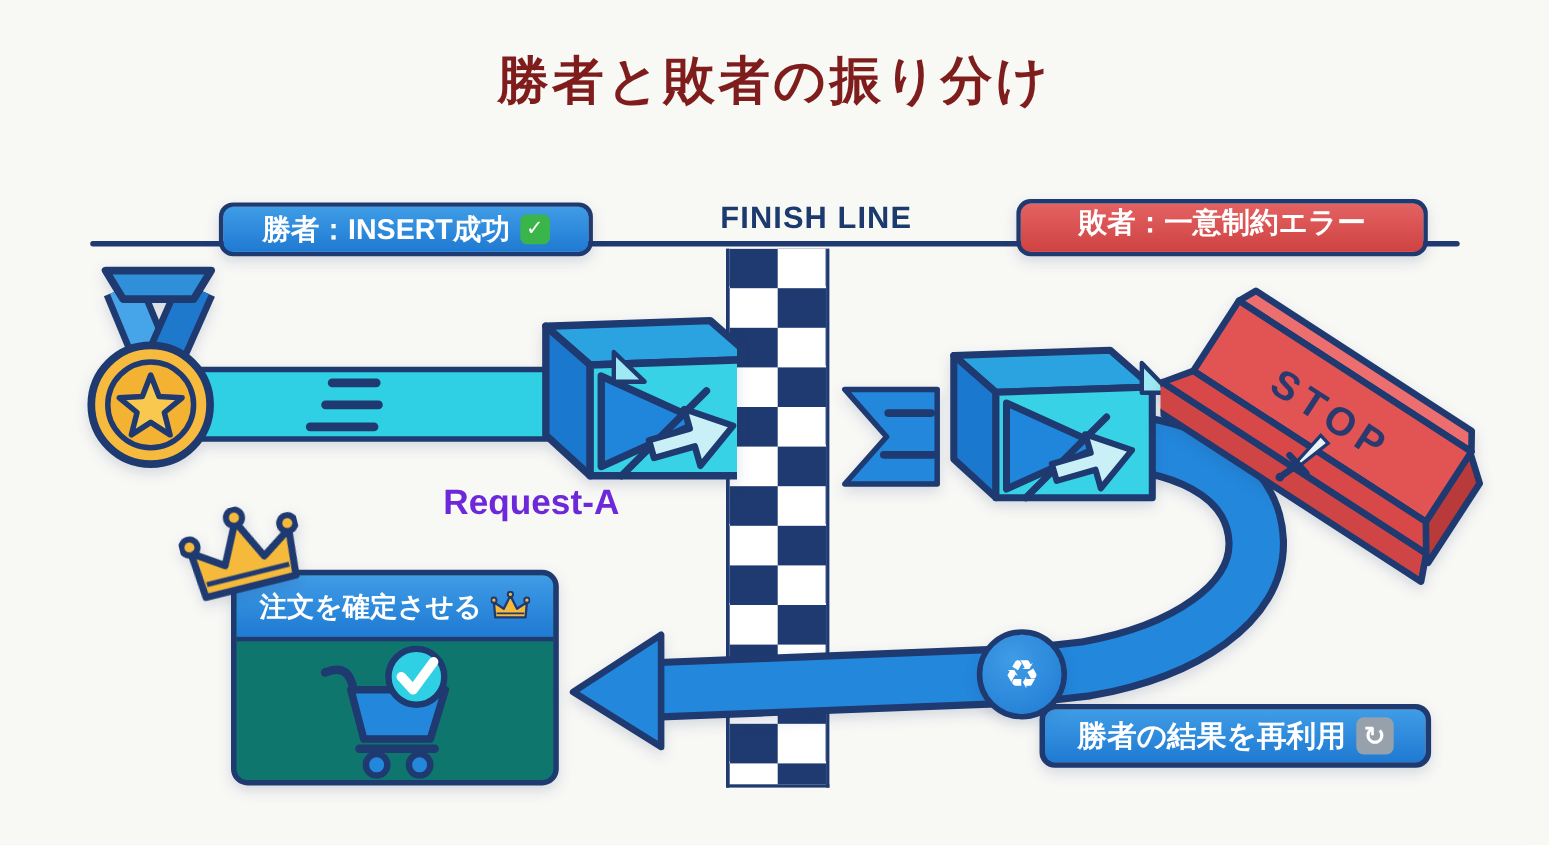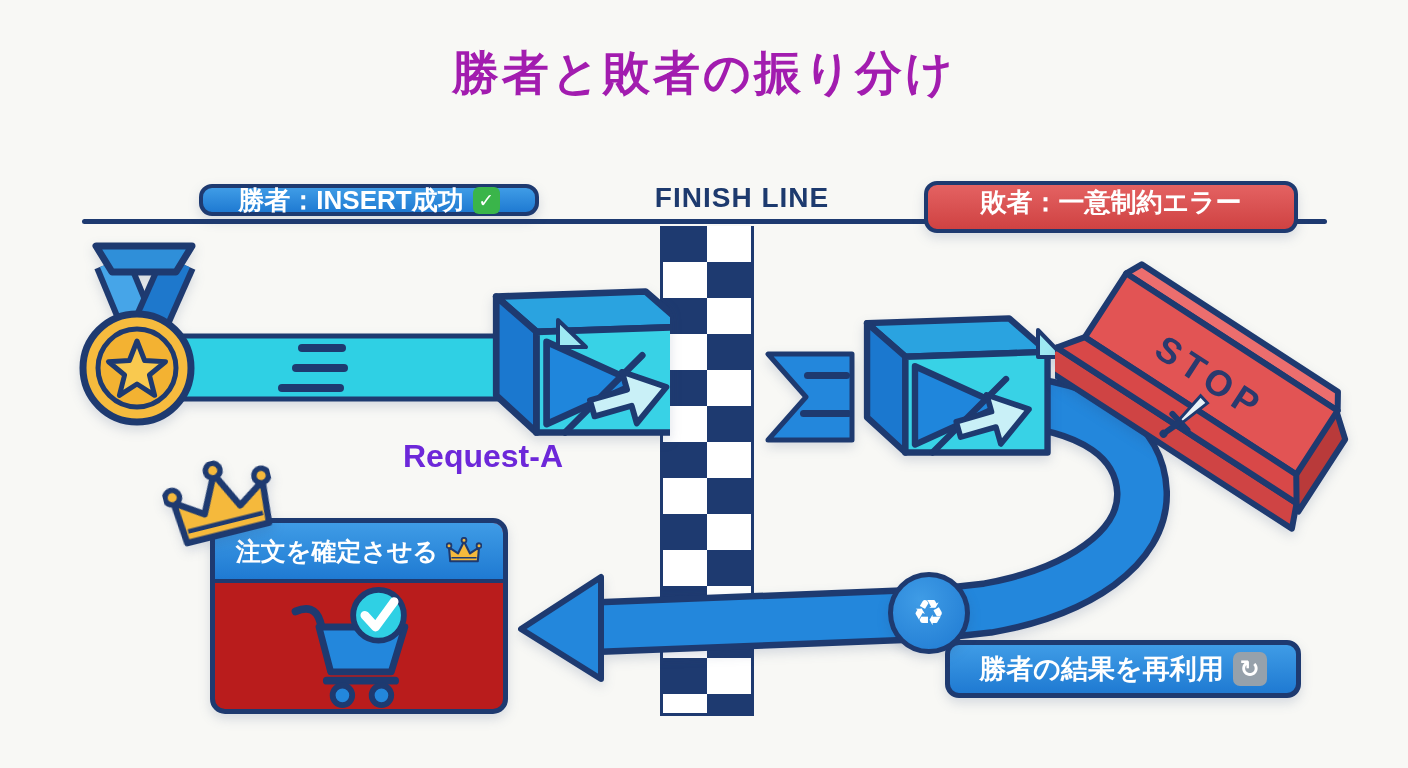--- a/index.html
+++ b/index.html
@@ -7,52 +7,52 @@
     --cyan:#2fd0e4; --cyan-pale:#c9f0f7; --red:#db5151; --gold:#f5b93c;
     --green:#3ab54a; --chip:#96a1ab; --white:#ffffff;
   }
   html,body{margin:0;padding:0;}
   body{font-family:"Liberation Sans","DejaVu Sans",sans-serif;background:#e9e9e6;}
   .stage{position:relative;width:1408px;height:768px;background:var(--bg);overflow:hidden;}
   .abs{position:absolute;}
   .shadow{filter:drop-shadow(0 5px 6px rgba(40,60,110,0.16));}
 
   .title{left:0;top:42px;width:1408px;text-align:center;font-size:47px;font-weight:800;
-         color:#a21caf;letter-spacing:3px;z-index:2;}
+         color:#7f1d1d;letter-spacing:3px;z-index:2;}
 
   .baseline{left:82px;top:219px;width:1245px;height:5px;background:var(--navy);border-radius:3px;z-index:2;}
 
   .checker{left:660px;top:226px;width:88px;height:487px;z-index:2;
     border-left:3px solid var(--navy);border-right:3px solid var(--navy);border-bottom:3px solid var(--navy);
     background-color:#fff;
     background-image:repeating-conic-gradient(var(--navy) 0% 25%, #ffffff 25% 50%);
     background-size:88px 72px;background-position:-44px 0;}
 
   .finish-line{left:742px;top:182px;transform:translateX(-50%);font-size:28px;font-weight:800;
     color:#1d3a6e;letter-spacing:1px;white-space:nowrap;z-index:5;}
 
   .banner{display:flex;align-items:center;justify-content:center;gap:9px;border:4px solid var(--navy);
     border-radius:13px;color:#fff;font-weight:800;white-space:nowrap;z-index:6;box-sizing:border-box;}
   .banner .txt{font-size:26px;}
-  .winner{left:199px;top:184px;width:340px;height:32px;
+  .winner{left:199px;top:184px;width:340px;height:49px;
     background:linear-gradient(180deg,#3f9ce6 0%,#1f7ad2 100%);}
   .loser{left:924px;top:181px;width:374px;height:52px;
     background:linear-gradient(180deg,#e46262 0%,#cf4242 100%);flex-direction:column;}
   .reuse{left:945px;top:640px;width:356px;height:58px;border-width:5px;border-radius:14px;
     background:linear-gradient(180deg,#3f9ce6 0%,#1f7ad2 100%);z-index:7;text-align:center;}
   .reuse .txt{font-size:27px;}
 
   .chip-check{display:inline-flex;align-items:center;justify-content:center;width:27px;height:27px;
     background:var(--green);border-radius:6px;color:#fff;font-size:19px;font-weight:800;}
   .chip-cycle{display:inline-flex;align-items:center;justify-content:center;width:34px;height:34px;
     background:var(--chip);border-radius:7px;color:#fff;font-size:24px;font-weight:800;}
 
   .req-label{font-size:32px;font-weight:800;color:#6d28d9;transform:translateX(-50%);z-index:5;white-space:nowrap;}
 
-  .card{left:210px;top:518px;width:298px;height:196px;background:#b91c1c;border:5px solid var(--navy);
+  .card{left:210px;top:518px;width:298px;height:196px;background:#0f766e;border:5px solid var(--navy);
     border-radius:15px;z-index:5;box-sizing:border-box;overflow:hidden;text-align:right;}
   .card-header{display:flex;align-items:center;justify-content:center;gap:8px;height:56px;
     background:linear-gradient(180deg,#3f9ce6 0%,#1f7ad2 100%);border-bottom:4px solid var(--navy);
     color:#fff;font-size:25px;font-weight:800;white-space:nowrap;}
   .card-body{display:flex;align-items:center;justify-content:center;height:127px;}
 
   .recycle-badge{left:888px;top:572px;width:72px;height:72px;border:5px solid var(--navy);border-radius:50%;
     background:radial-gradient(circle at 38% 32%,#3f9ce6,#1f7ad2);z-index:8;display:flex;align-items:center;
     justify-content:center;color:#fff;font-size:36px;font-weight:800;line-height:1;}
 

